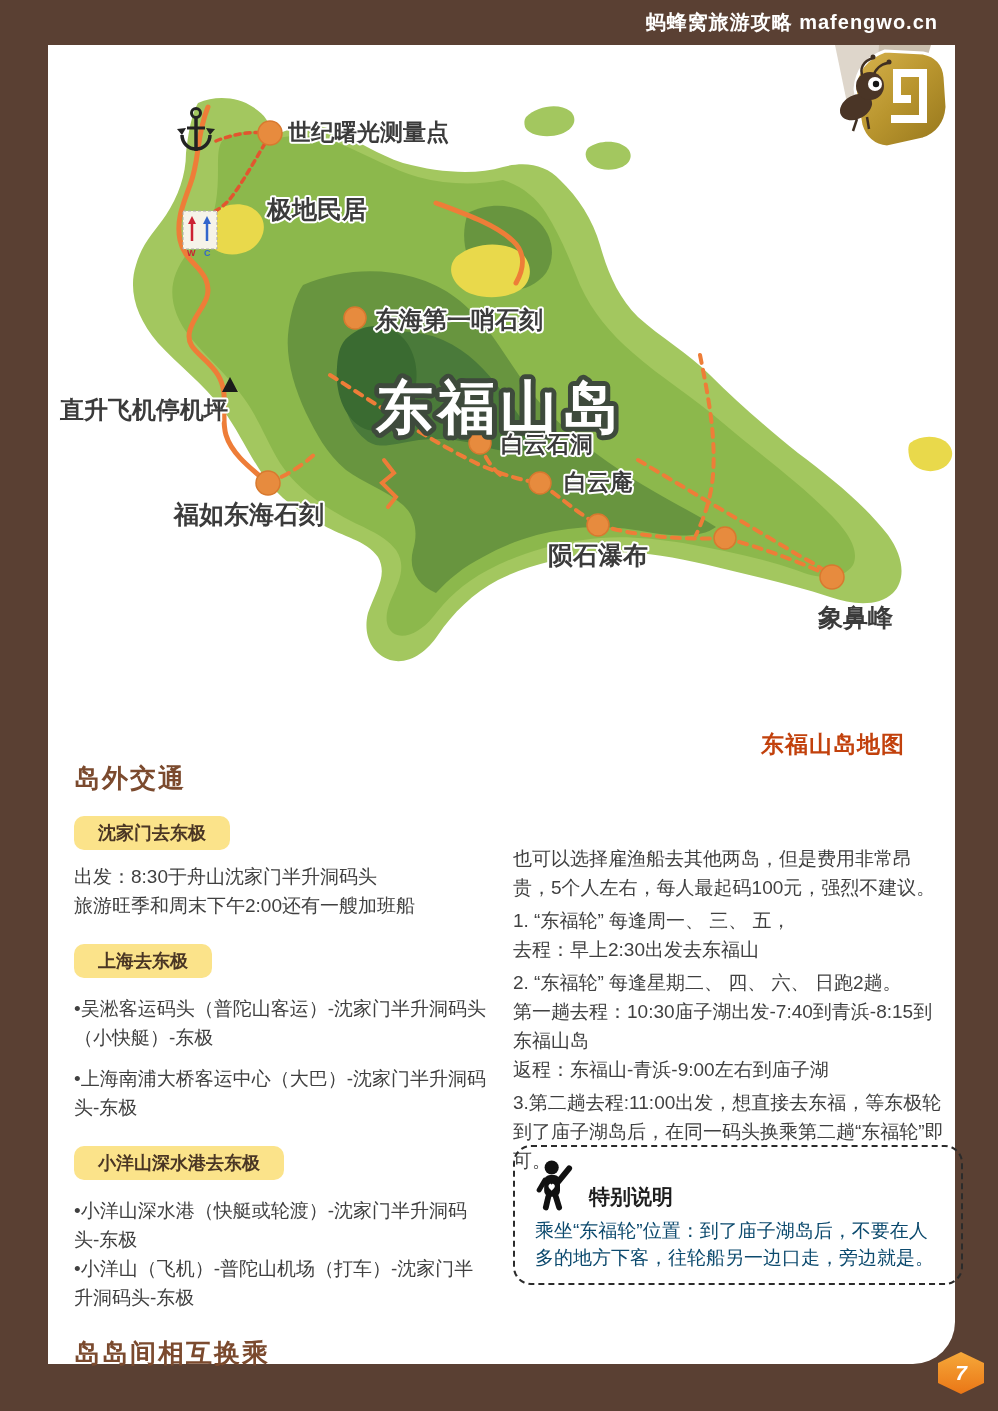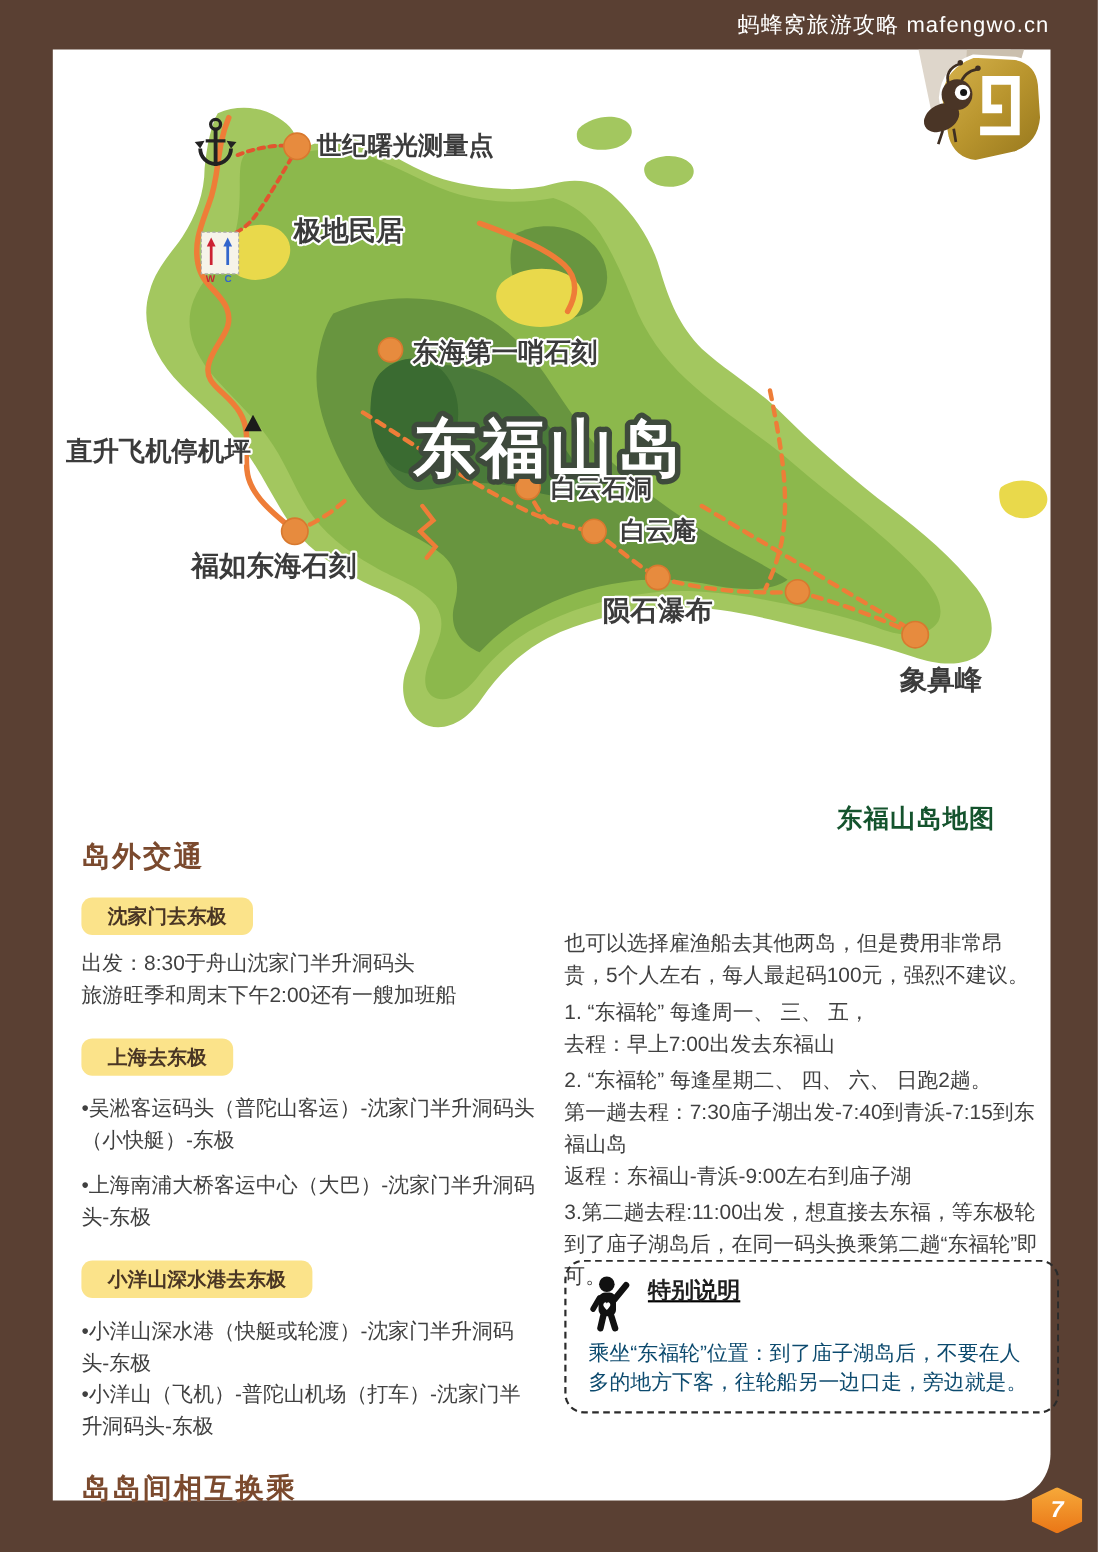--- a/index.html
+++ b/index.html
@@ -2,56 +2,56 @@
 <html><head>
 <meta charset="utf-8">
 <style>
   html,body{margin:0;padding:0;}
   body{
     width:998px;height:1411px;position:relative;overflow:hidden;
     background:#5a4033;
     font-family:"Liberation Sans","DejaVu Sans",sans-serif;
   }
   .brand{
-    position:absolute;top:9px;right:44px;
-    color:#ffffff;font-size:20px;font-weight:normal;letter-spacing:1px;
+    position:absolute;top:9px;right:60px;
+    color:#ffffff;font-size:20px;font-weight:bold;letter-spacing:1px;
   }
   .panel{
     position:absolute;left:48px;top:45px;width:907px;height:1319px;
     background:#ffffff;border-radius:0 0 42px 0;
   }
   
   .logo-wrap{position:absolute;right:-2px;top:0;width:150px;height:125px;}
   
   .map-svg{position:absolute;left:0;top:0;width:907px;height:700px;}
   .map-svg text{font-family:"Liberation Sans","DejaVu Sans",sans-serif;font-weight:bold;}
   .map-caption{
     position:absolute;right:50px;top:684px;
-    color:#14532d;font-size:23px;font-weight:bold;letter-spacing:1px;
+    color:#c2410c;font-size:23px;font-weight:bold;letter-spacing:1px;
   }
   
   .col-left{position:absolute;left:26px;top:716px;width:414px;}
   .col-right{position:absolute;left:465px;top:799px;width:434px;}
   .sec-h{margin:0;color:#7b4a2e;font-size:26px;font-weight:bold;letter-spacing:2px;}
   .pill{
     display:inline-block;background:#fbe38a;color:#4a3624;
     font-size:18px;font-weight:bold;padding:5px 24px;border-radius:10px;
   }
   .tline{font-size:19px;line-height:29px;color:#404040;}  .mt12{margin-top:12px;}
   .mt14{margin-top:4px;} .mt16{margin-top:16px;}
   .mt18{margin-top:18px;}
   .mt24{margin-top:24px;}
   .col-left .sec-h{margin-bottom:14px;}
   .col-left .pill{margin-top:6px;}
   
   .special{
     position:absolute;left:465px;top:1100px;width:406px;height:112px;
     border:2px dashed #2b2b2b;border-radius:18px;padding:12px 20px;
   }
-  .special-head{display:flex;align-items:flex-start;gap:14px;text-decoration:underline;}
+  .special-head{display:flex;align-items:flex-end;gap:14px;}
   .special-title{font-size:21px;font-weight:bold;color:#1e1e1e;}
   .special-text{margin-top:6px;font-size:19px;line-height:27px;color:#0c4a6e;}
   
   .badge{
     position:absolute;left:938px;top:1352px;width:46px;height:42px;
     background:linear-gradient(180deg,#f6a93a,#ea7616);
     clip-path:polygon(50% 0,100% 26%,100% 74%,50% 100%,0 74%,0 26%);
     display:flex;align-items:center;justify-content:center;
   }
   .badge span{color:#fff;font-size:21px;font-weight:bold;font-style:italic;}
@@ -236,23 +236,23 @@
     <div class="pill">小洋山深水港去东极</div>
     <div class="tline mt16">•小洋山深水港（快艇或轮渡）-沈家门半升洞码头-东极</div>
     <div class="tline">•小洋山（飞机）-普陀山机场（打车）-沈家门半升洞码头-东极</div>
     <h2 class="sec-h mt24">岛岛间相互换乘</h2>
     
   </div>
 
   <div class="col-right">
     <div class="tline">也可以选择雇渔船去其他两岛，但是费用非常昂贵，5个人左右，每人最起码100元，强烈不建议。</div>
     <div class="tline mt14">1. “东福轮” 每逢周一、 三、 五，</div>
-    <div class="tline">去程：早上7:00出发去东福山</div>
+    <div class="tline">去程：早上2:30出发去东福山</div>
     <div class="tline mt14">2. “东福轮” 每逢星期二、 四、 六、 日跑2趟。</div>
-    <div class="tline">第一趟去程：7:30庙子湖出发-7:40到青浜-7:15到东福山岛</div>
+    <div class="tline">第一趟去程：10:30庙子湖出发-7:40到青浜-8:15到东福山岛</div>
     <div class="tline">返程：东福山-青浜-9:00左右到庙子湖</div>
     <div class="tline mt14">3.第二趟去程:11:00出发，想直接去东福，等东极轮到了庙子湖岛后，在同一码头换乘第二趟“东福轮”即可。</div>
   </div>
 
   <div class="special">
     <div class="special-head">
       <svg width="40" height="52" viewBox="0 0 48 60">
         <circle cx="20" cy="9" r="8.5" fill="#111"></circle>
         <path d="M 28,26 L 41,10" stroke="#111" stroke-width="7" stroke-linecap="round" fill="none"></path>
         <rect x="11" y="18" width="19" height="26" rx="7" fill="#111"></rect>

